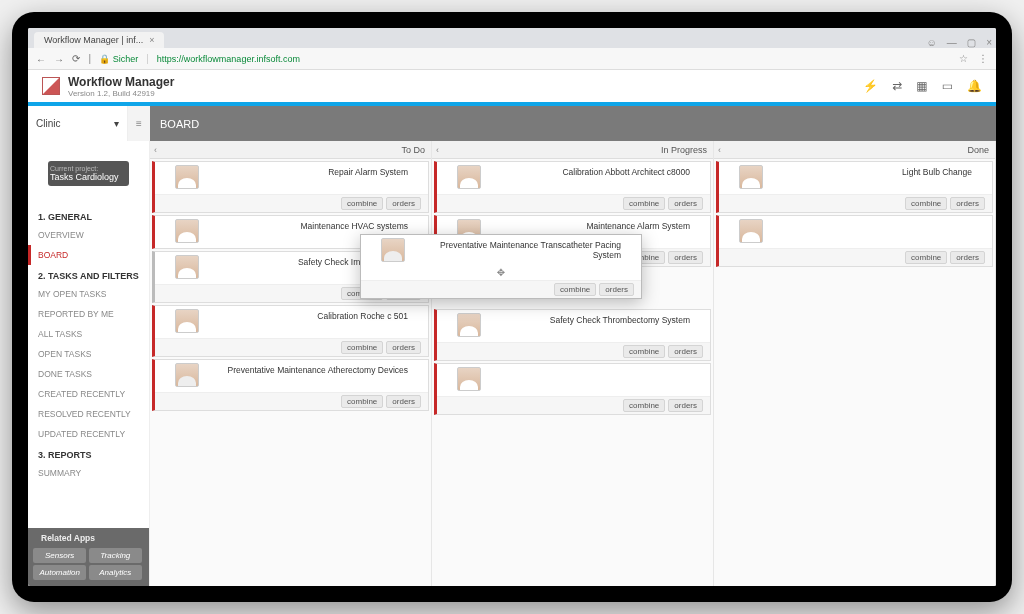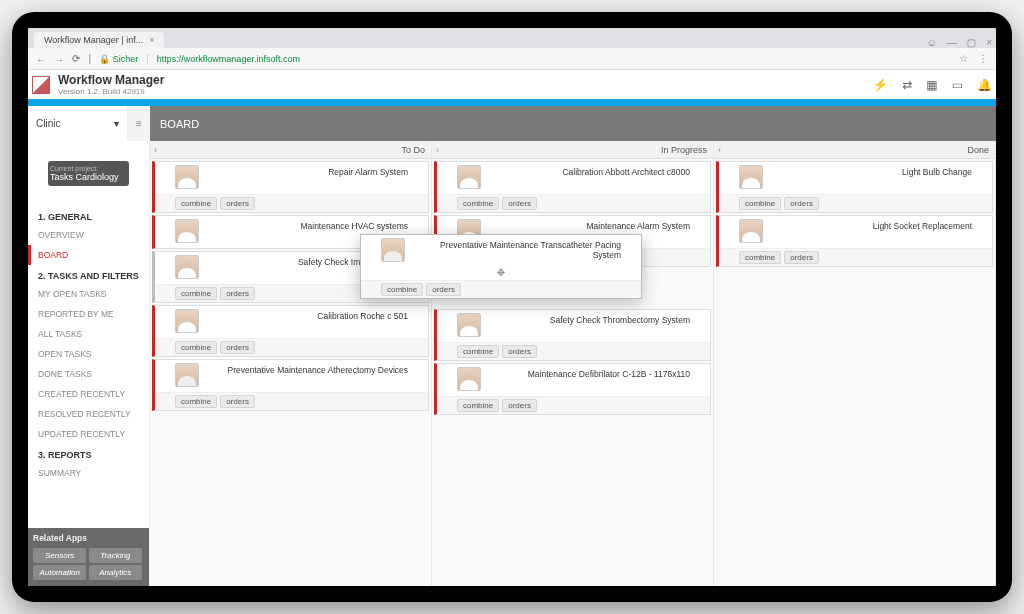--- a/index.html
+++ b/index.html
@@ -11,57 +11,57 @@
   .tab { background:#f2f2f2; border-radius:4px 4px 0 0; padding:3px 10px; display:flex; align-items:center; gap:6px; font-size:9px; color:#444;}
   .tab .x { color:#888; }
   .addrbar { height:22px; background:#f7f7f7; border-bottom:1px solid #ddd; display:flex; align-items:center; padding:0 8px; gap:8px;}
   .navicons { display:flex; gap:8px; color:#666; }
   .secure { color:#0a8a3a; font-size:9px;}
   .url { color:#0a8a3a; font-size:9px;}
   .url .path { color:#555;}
   .wincontrols { margin-left:auto; display:flex; gap:10px; color:#888; padding-right:4px;}
   .addr-right { margin-left:auto; display:flex; gap:10px; color:#888;}
   
-  .appheader { height:36px; display:flex; align-items:center; padding:0 4px; border-bottom:7px solid #0ea5e9; }
+  .appheader { height:36px; display:flex; align-items:center; padding:0 14px; border-bottom:4px solid #0ea5e9; }
   .logo { width:18px; height:18px; border:1px solid #b55; background:linear-gradient(135deg,#fff 48%,#c55 52%); margin-right:8px;}
   .apptitle { font-size:12px; font-weight:bold; color:#333;}
   .appsub { font-size:8px; color:#888;}
   .hdr-icons { margin-left:auto; display:flex; gap:14px; color:#666; font-size:12px;}
   
   .subhdr { height:35px; display:flex; }
   .clinic { width:100px; display:flex; align-items:center; justify-content:space-between; padding:0 8px; font-size:10px; color:#444; border-right:1px solid #eee;}
   .hamb { width:22px; display:flex; align-items:center; justify-content:center; color:#888; background:#f3f3f3;}
   .boardbar { flex:1; background:#7a7a7a; color:#fff; display:flex; align-items:center; padding:0 10px; font-size:11px;}
   
   .main { flex:1; display:flex; overflow:hidden;}
   .sidebar { width:122px; background:#fff; border-right:1px solid #eee; display:flex; flex-direction:column; font-size:8.5px;}
   .project { margin:20px; background:#555; color:#ddd; border-radius:3px; padding:4px 2px;}
   .project .lbl{ font-size:7px; color:#bbb;}
   .project .val{ font-size:9px; color:#fff;}
   .navh { padding:6px 10px 3px; font-size:9px; font-weight:bold; color:#333;}
   .navi { padding:5px 10px; color:#888; cursor:pointer;}
   .navi.active { color:#c62828; border-left:3px solid #c62828; padding-left:7px;}
   .related { margin-top:auto; background:#6a6a6a; color:#eee; padding:5px;}
-  .related .rh{ font-size:8.5px; font-weight:bold; margin-bottom:4px;}
+  .related .rh{ font-size:8.5px; font-weight:bold; margin-bottom:4px;margin-left:8px;}
   .rbtn{ display:inline-block; width:48%; background:#8a8a8a; color:#fff; font-size:8px; text-align:center; padding:3px 0; margin:1px 0; border-radius:2px;font-style:italic;}
   
   .board { flex:1; background:#fafafa; position:relative; overflow:hidden;}
   .cols { display:flex; height:100%;}
   .col { flex:1; border-right:1px solid #e6e6e6; display:flex; flex-direction:column;}
   .colh { height:18px; background:#f1f1f1; border-bottom:1px solid #ddd; display:flex; align-items:center; justify-content:flex-end; padding:0 6px; font-size:9px; color:#555; position:relative;}
   .colh .arrL{ position:absolute; left:4px; color:#888;}
   .cards { padding:2px; display:flex; flex-direction:column; gap:2px;}
   .card { background:#fff; border:1px solid #ddd; border-left:3px solid #c62828;}
   .card.grey { border-left:3px solid #bbb;}
   .card-top { display:flex; align-items:flex-start; padding:3px 20px; min-height:32px;}
   .avatar { width:24px; height:24px; border-radius:2px; background:linear-gradient(#e8d4c4,#d9b89d); border:1px solid #ccc; flex-shrink:0; margin-right:6px; position:relative; overflow:hidden;}
   .avatar::after{content:""; position:absolute; bottom:-4px; left:2px; right:2px; height:14px; background:#fff; border-radius:50% 50% 0 0;}
   .avatar.f::after{ background:#eee;}
   .ctitle { flex:1; text-align:right; font-size:8.5px; color:#333; padding-top:2px;}
-  .card-bot { background:#f6f6f6; border-top:1px solid #eee; display:flex; gap:3px; padding:2px 20px;}
+  .card-bot { background:#f6f6f6; border-top:1px solid #eee; display:flex; justify-content:flex-end; gap:3px; padding:2px 7px;}
   .pill { background:#eaeaea; border:1px solid #d4d4d4; font-size:8px; color:#555; padding:1px 5px; border-radius:2px;}
   
   .floating { position:absolute; left:210px; top:93px; width:282px; background:#fff; border:1px solid #bbb; box-shadow:0 4px 16px rgba(0,0,0,0.25); z-index:5;}
   .floating .card-top{ min-height:30px;}
   .movecur { text-align:center; color:#888; font-size:10px; padding:2px 0;}
 </style>
 </head>
 <body>
 
 <div class="device">
@@ -246,21 +246,20 @@
                     <div class="ctitle">Safety Check Thrombectomy System</div>
                   </div>
               <div class="card-bot">
                     <span class="pill">combine</span>
                     <span class="pill">orders</span>
                   </div>
             </div>
             <div class="card">
               <div class="card-top">
                     <div class="avatar"></div>
-                    <div class="ctitle">Maintenance Defibrilator C-12B - 1176x110</div>
                   </div>
               <div class="card-bot">
                     <span class="pill">combine</span>
                     <span class="pill">orders</span>
                   </div>
             </div>
           </div>
         </div>
 
         <div class="col">
@@ -275,21 +274,20 @@
                     <div class="ctitle">Light Bulb Change</div>
                   </div>
               <div class="card-bot">
                     <span class="pill">combine</span>
                     <span class="pill">orders</span>
                   </div>
             </div>
             <div class="card">
               <div class="card-top">
                     <div class="avatar"></div>
-                    <div class="ctitle">Light Socket Replacement</div>
                   </div>
               <div class="card-bot">
                     <span class="pill">combine</span>
                     <span class="pill">orders</span>
                   </div>
             </div>
           </div>
         </div>
       </div>
 

